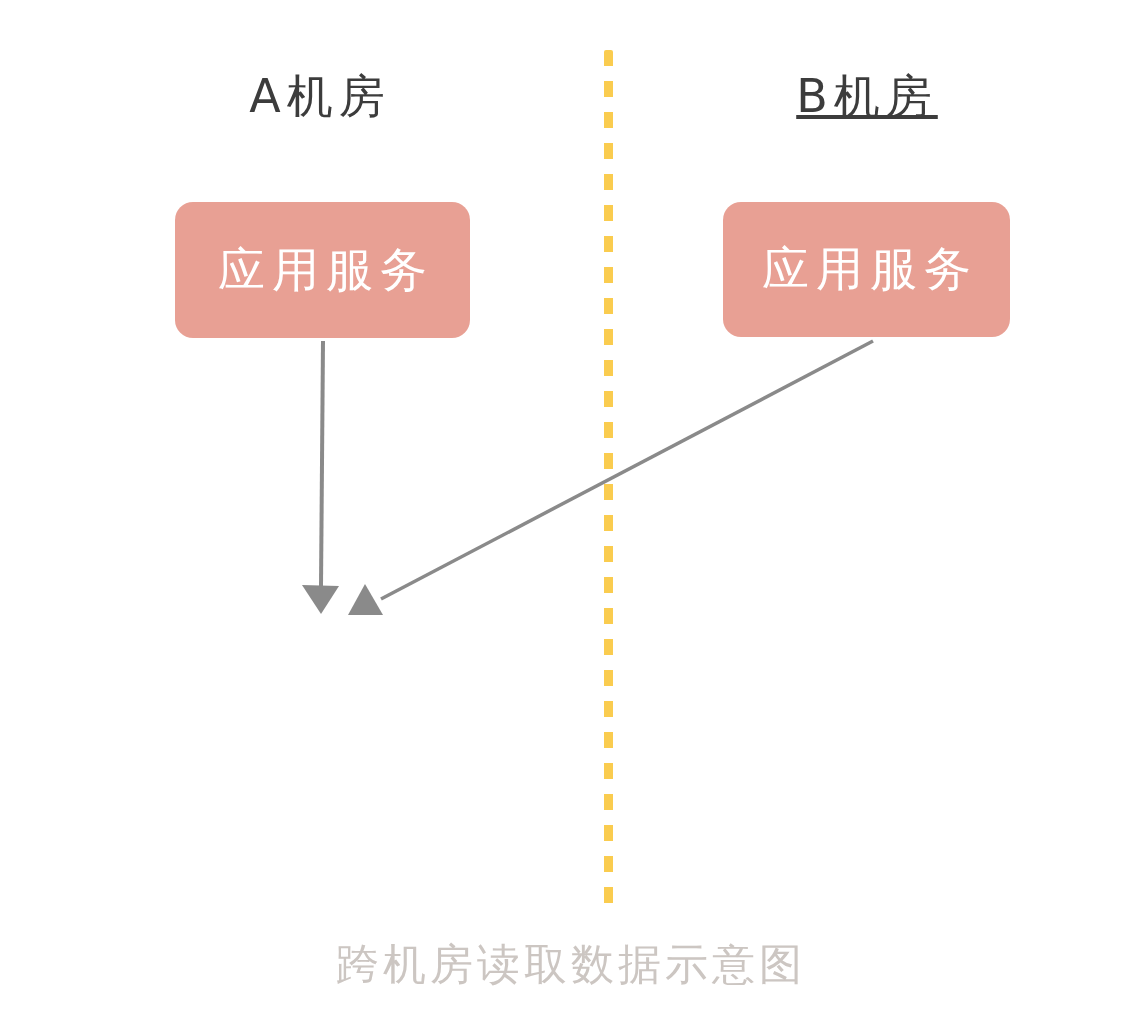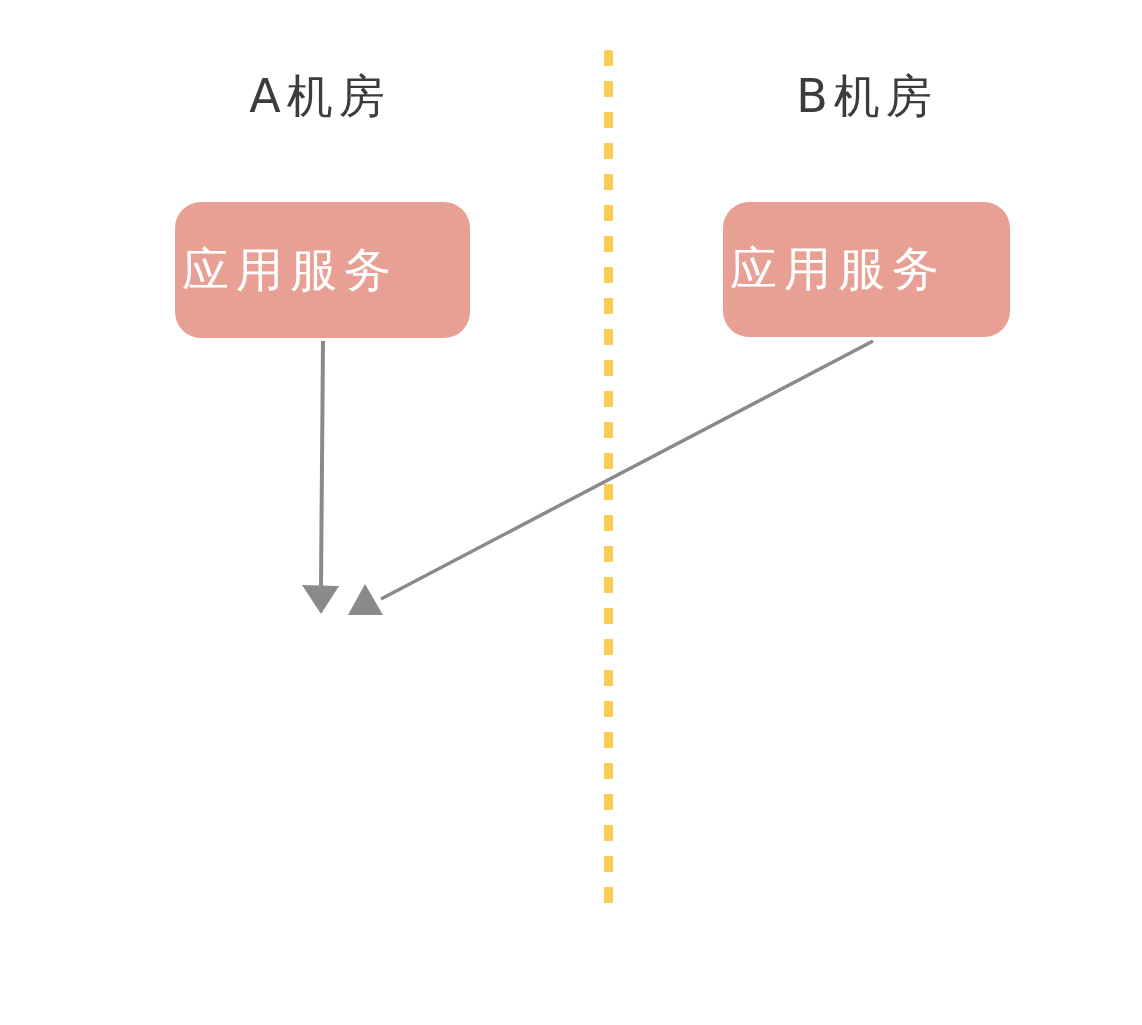--- a/index.html
+++ b/index.html
@@ -26,42 +26,43 @@
   .zone-label {
     position: absolute;
     top: 66px;
     transform: translateX(-50%);
     font-size: 46px;
     letter-spacing: 6px;
     color: var(--zone-label);
     white-space: nowrap;
   }
   .zone-label.a { left: 320px; }
-  .zone-label.b { left: 867px; }
+  .zone-label.b { left: 867px; text-decoration: underline; }
   .divider {
     position: absolute;
     left: 604px;
     top: 50px;
     width: 9px;
     height: 857px;
     background: repeating-linear-gradient(
       to bottom,
       var(--divider) 0px,
       var(--divider) 16px,
       transparent 16px,
       transparent 31px
     );
     border-radius: 2px;
   }
   .node {
     position: absolute;
     background: var(--node-fill);
-    border-radius: 26px;
+    border-radius: 18px;
     display: flex;
     align-items: center;
+    justify-content: center;
     color: var(--node-text);
     white-space: nowrap;
   }
   .node-label {
     font-size: 47px;
     letter-spacing: 7px;
     text-indent: 7px; 
   }
   .node.app-a  { left: 175px; top: 202px; width: 295px; height: 136px; }
   .node.app-b  { left: 723px; top: 202px; width: 287px; height: 135px; }
@@ -112,14 +113,15 @@
 
   <div class="node app-a">
     <span class="node-label">应用服务</span>
   </div>
 
   <div class="node app-b">
     <span class="node-label">应用服务</span>
   </div>
 
 
+  <div class="caption">跨机房读取数据示意图</div>
 
 </div>
 
 </body></html>

